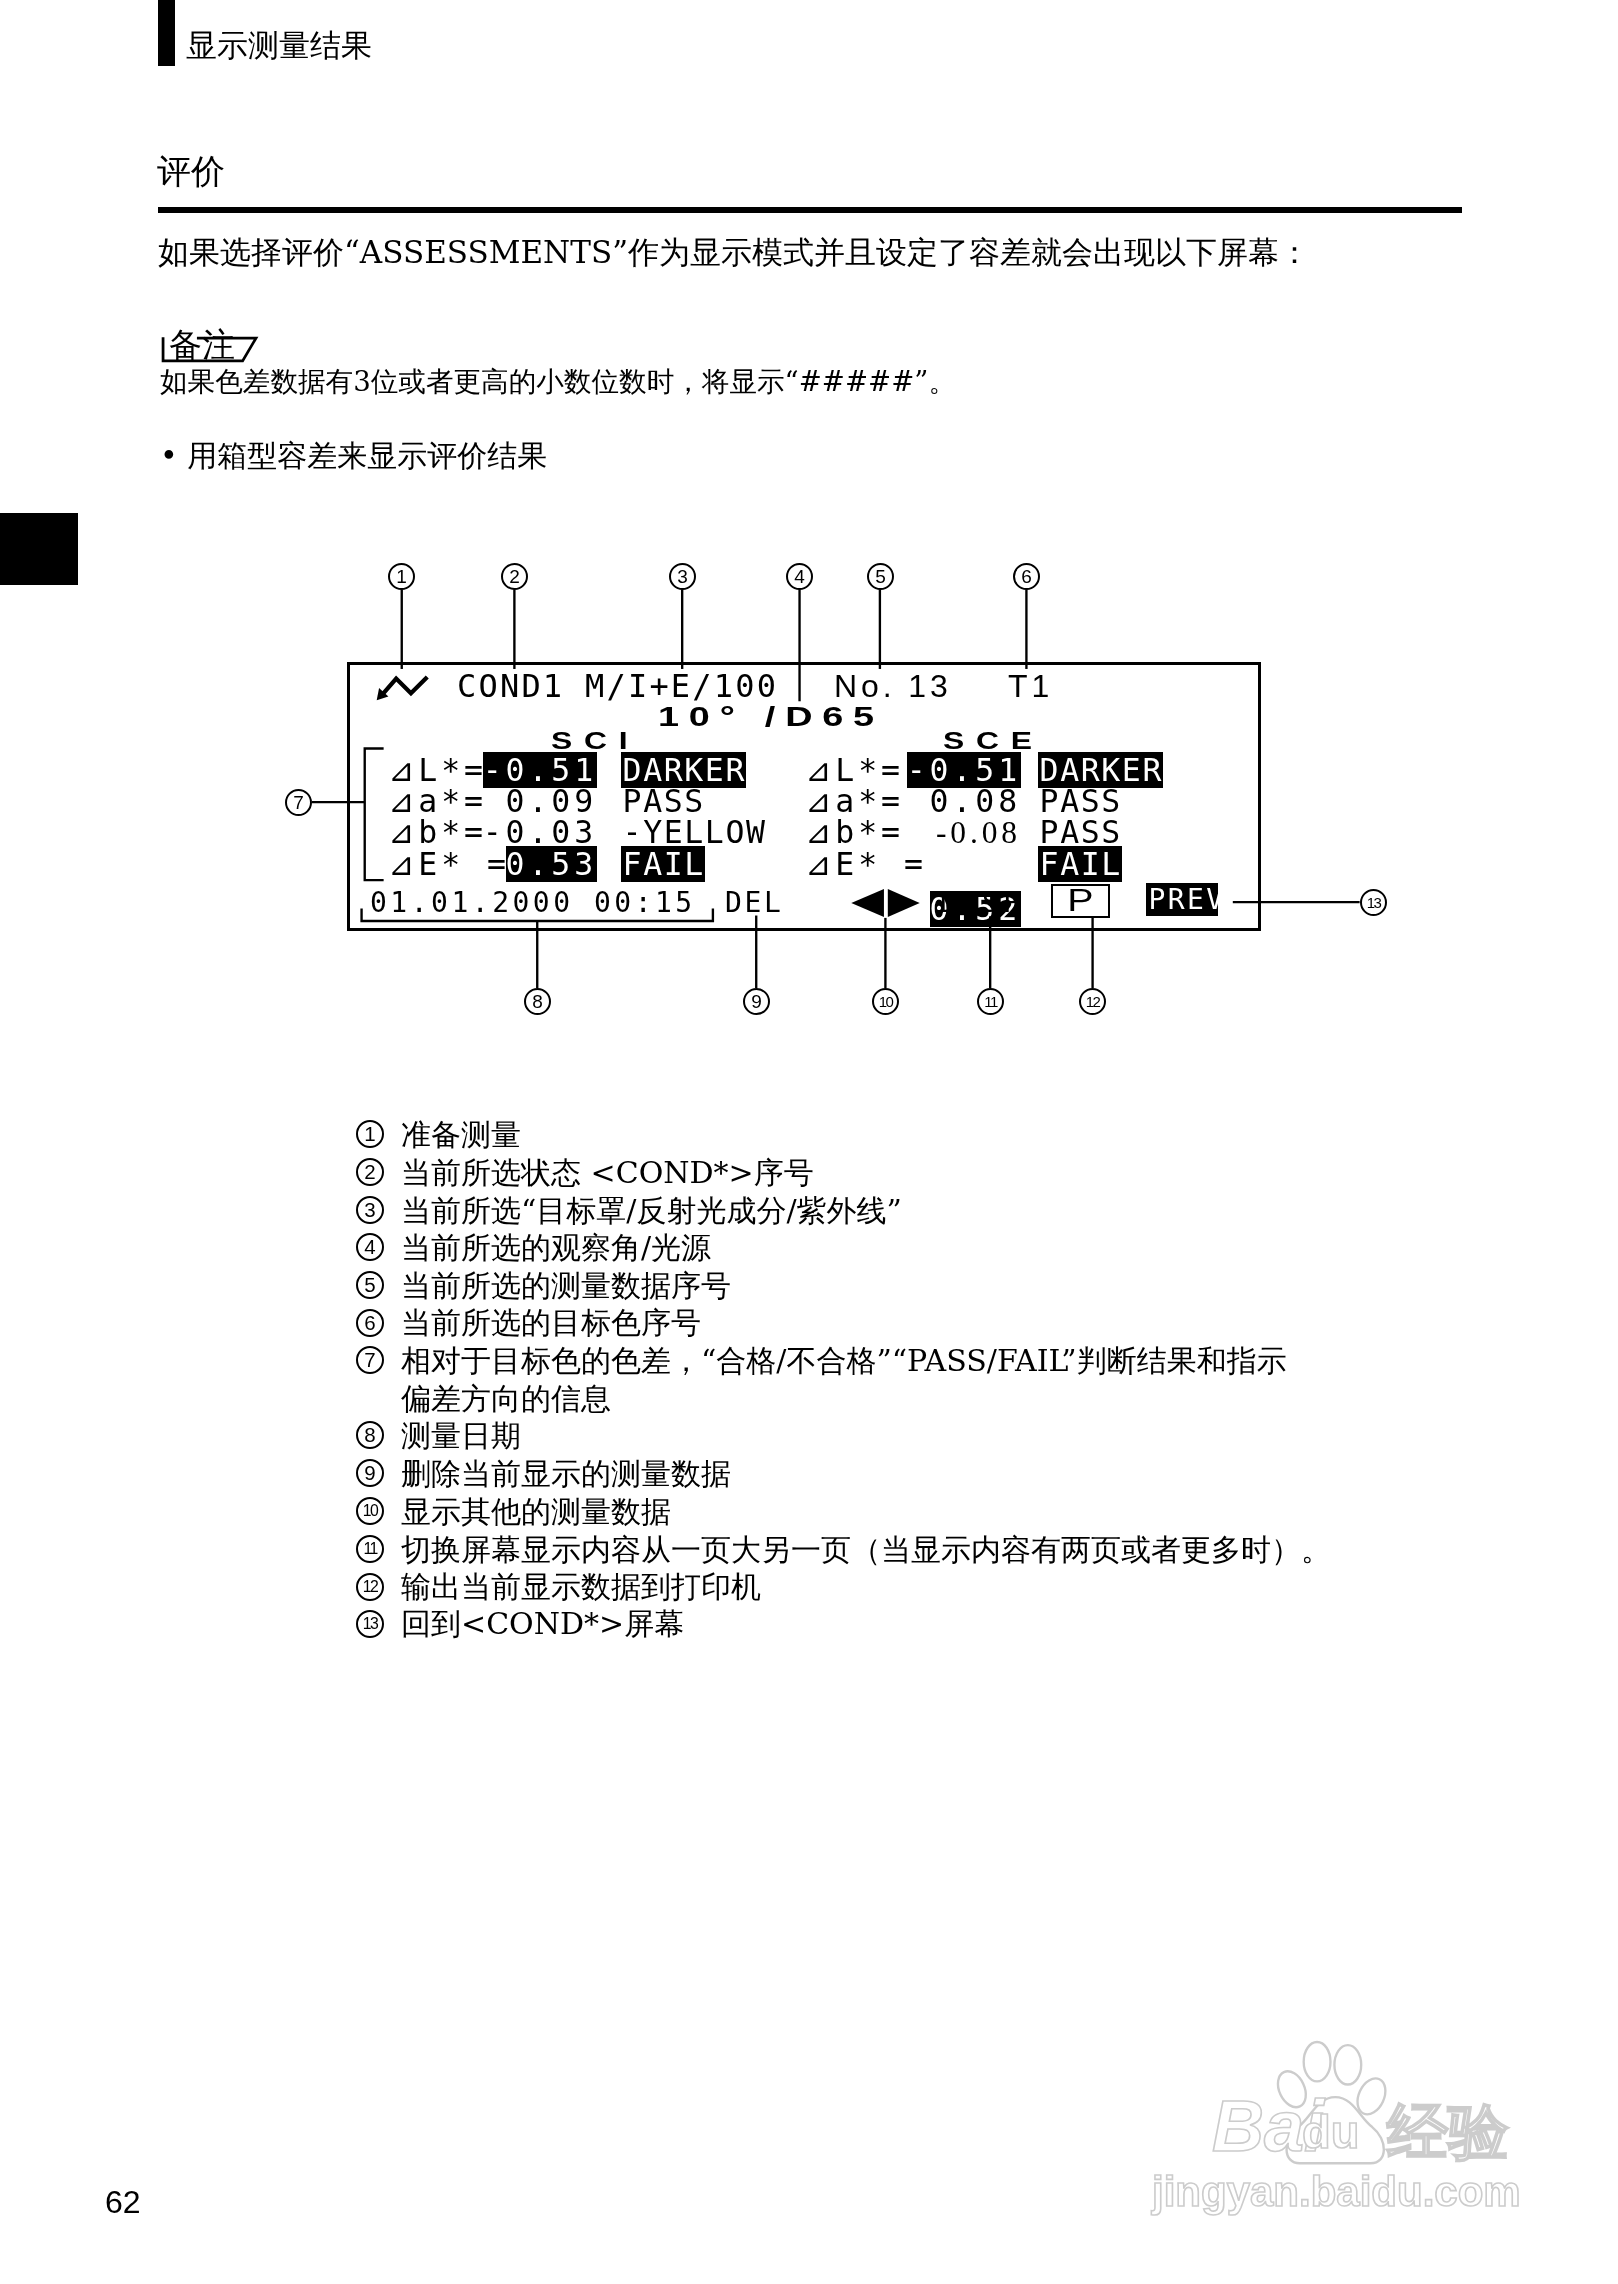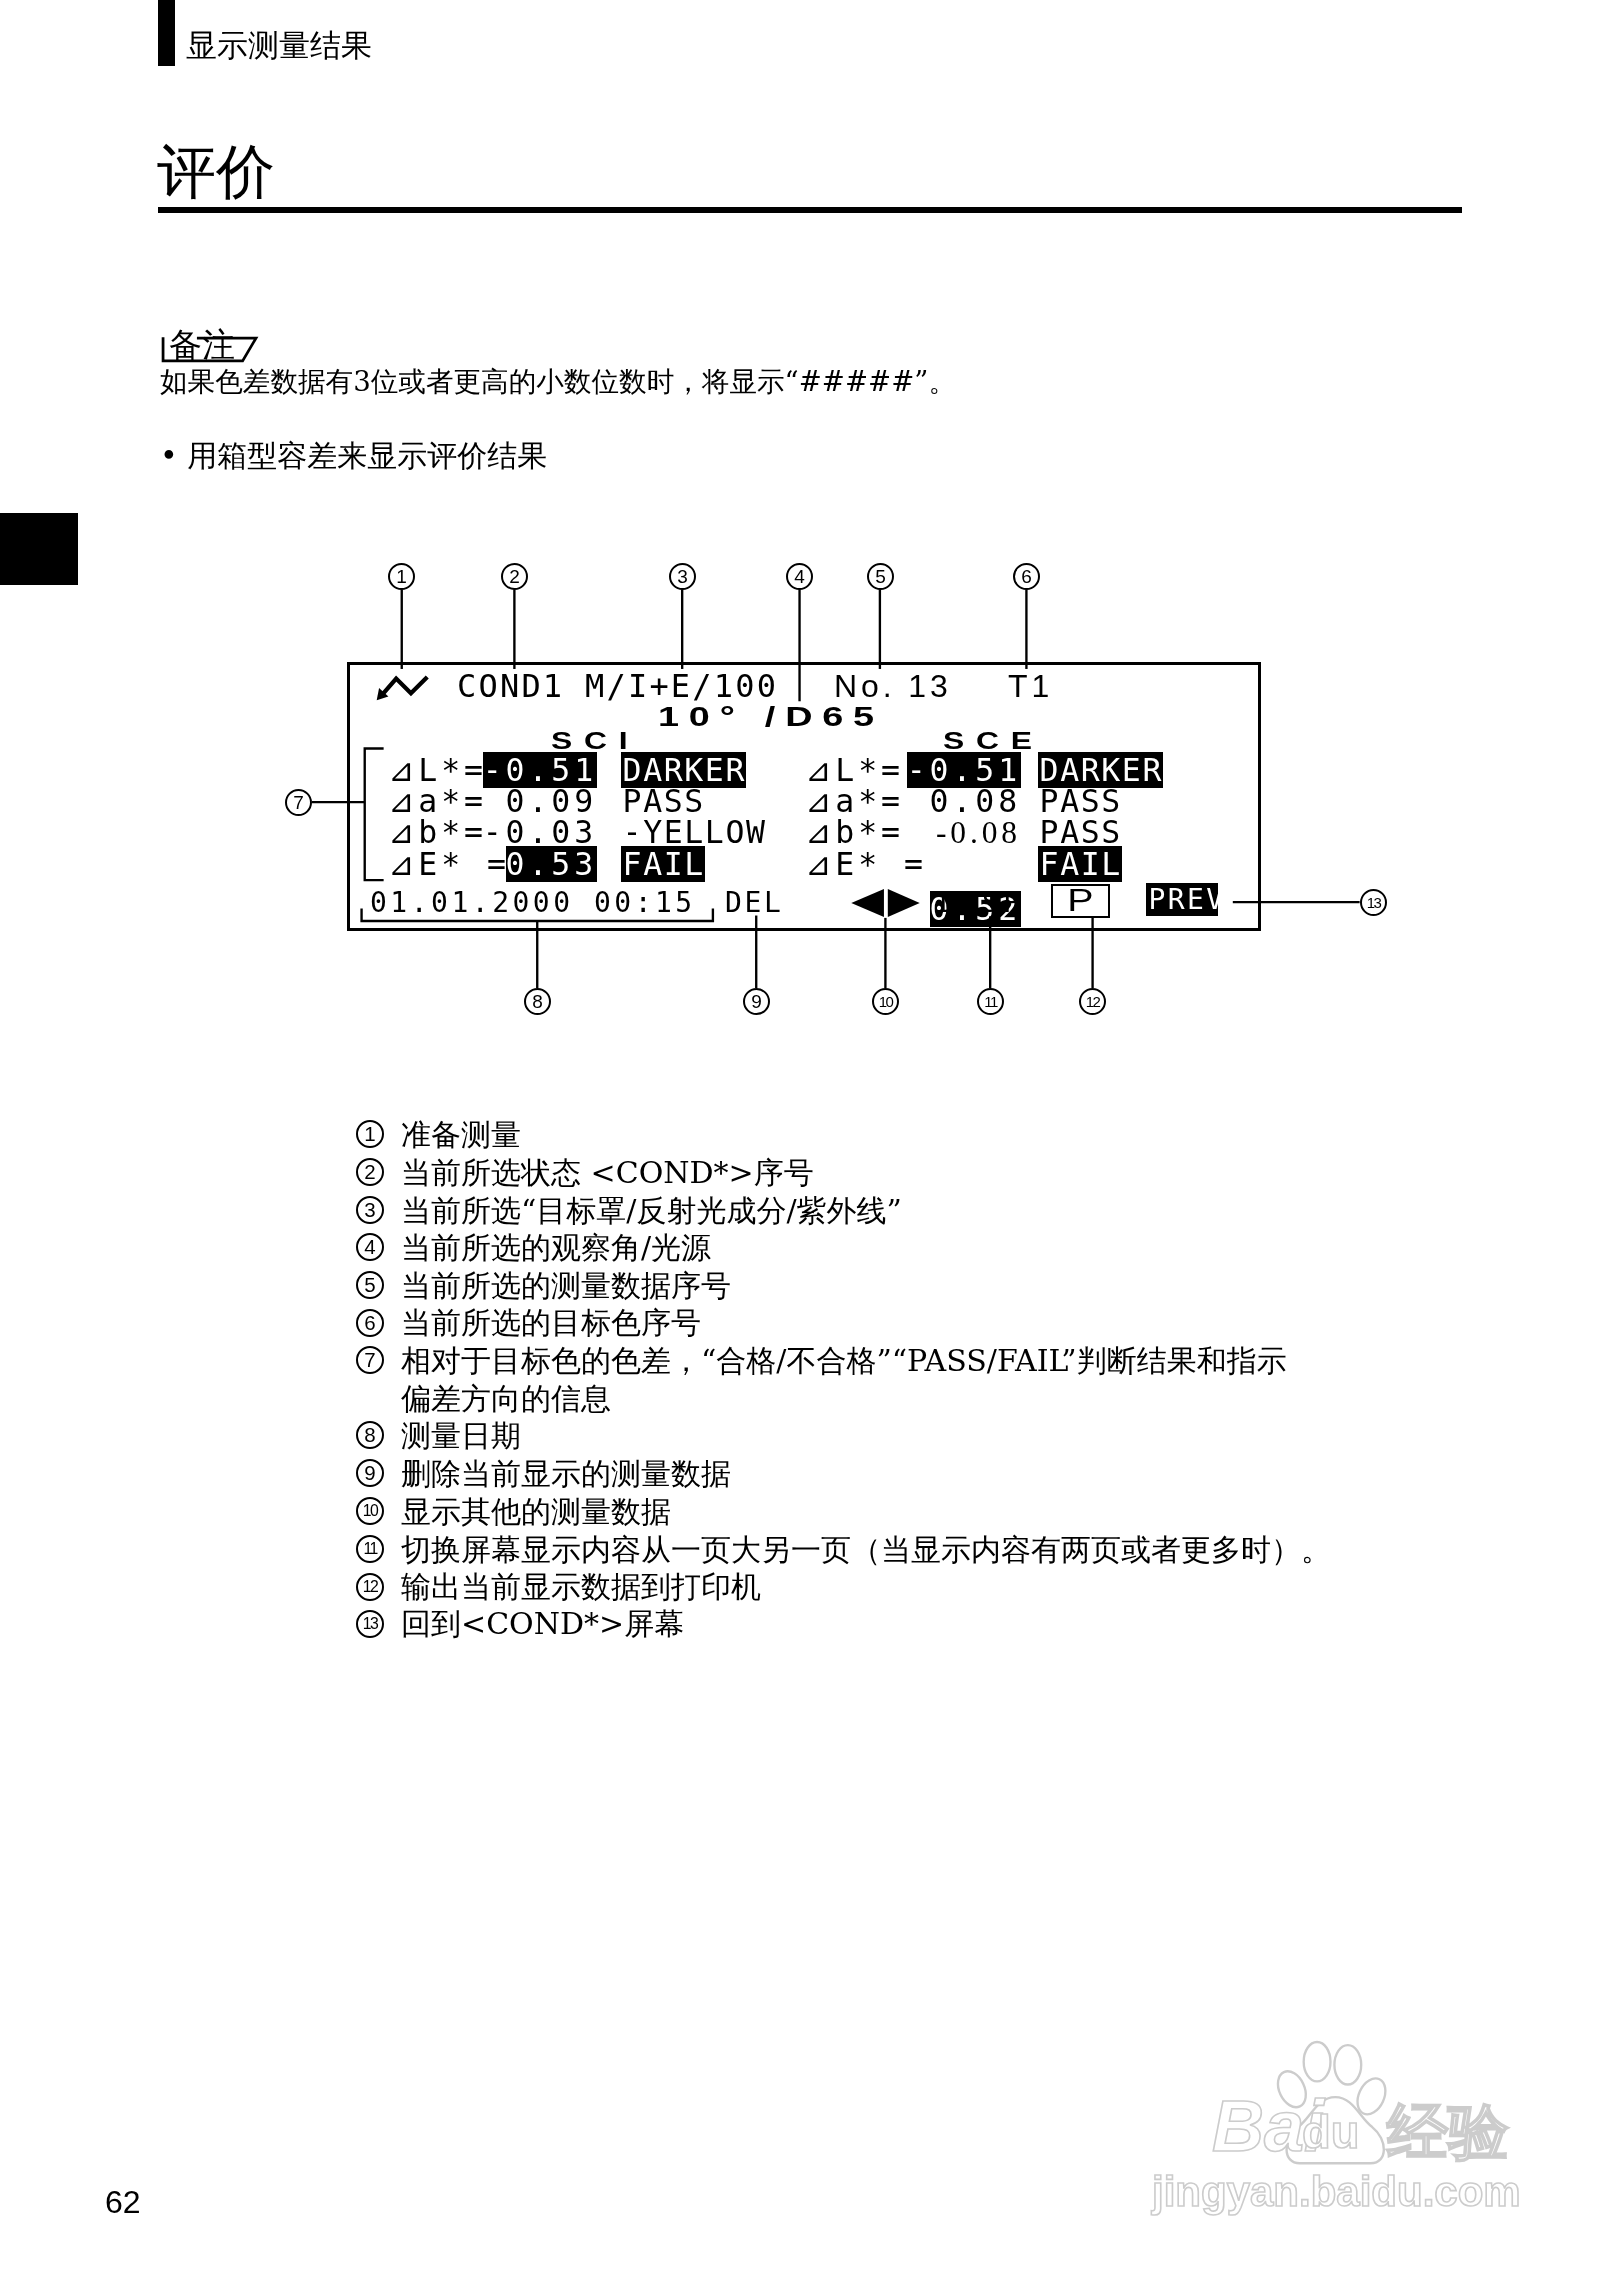--- a/index.html
+++ b/index.html
@@ -5,21 +5,21 @@
   html, body { margin:0; padding:0; background:#ffffff; }
   #page { position:relative; width:1618px; height:2284px; overflow:hidden; background:#ffffff; color:#000000; }
   .abs { position:absolute; white-space:pre; }
   .cjk { font-family:"DejaVu Serif", "Liberation Serif", serif; }
   .sans { font-family:"Liberation Sans", "DejaVu Sans", sans-serif; }
   .mono { font-family:"DejaVu Sans Mono", "Liberation Mono", "DejaVu Sans", monospace; }
 
   
   .hdr-bar { left:158px; top:0; width:17.3px; height:66px; background:#000; }
   .hdr-text { left:186px; top:27px; font-size:31px; line-height:36px; }
-  .title { left:157px; top:143px; font-size:59px; line-height:57px; }
+  .title { left:157px; top:143px; font-size:34px; line-height:57px; }
   .rule { left:158px; top:207px; width:1304px; height:6.3px; background:#000; }
   .intro { left:158px; top:234px; font-size:31px; line-height:36px; }
   .note-label { left:169px; top:326px; font-size:33px; line-height:38px; }
   .note-text { left:160px; top:365px; font-size:27.6px; line-height:33px; }
   .bullet { left:160px; top:438px; font-size:30px; line-height:35px; }
   .tab { left:0; top:513px; width:78px; height:72px; background:#000; }
   .page-num { left:105px; top:2186px; font-size:32px; line-height:32px; }
 
   
   .overlay { position:absolute; left:0; top:0; pointer-events:none; }
@@ -62,20 +62,21 @@
 </head>
 <body>
 
 <div id="page">
 
   <div class="abs hdr-bar"></div>
   <div class="abs cjk hdr-text">显示测量结果</div>
 
   <div class="abs cjk title">评价</div>
   <div class="abs rule"></div>
+  <div class="abs cjk intro">如果选择评价“ASSESSMENTS”作为显示模式并且设定了容差就会出现以下屏幕：</div>
 
   <div class="abs cjk note-label">备注</div>
   <div class="abs cjk note-text">如果色差数据有3位或者更高的小数位数时，将显示“#####”。</div>
 
   <div class="abs cjk bullet"><span>•</span> <span>用箱型容差来显示评价结果</span></div>
 
   <div class="abs tab"></div>
 
   <div class="lcd-box"></div>
 

